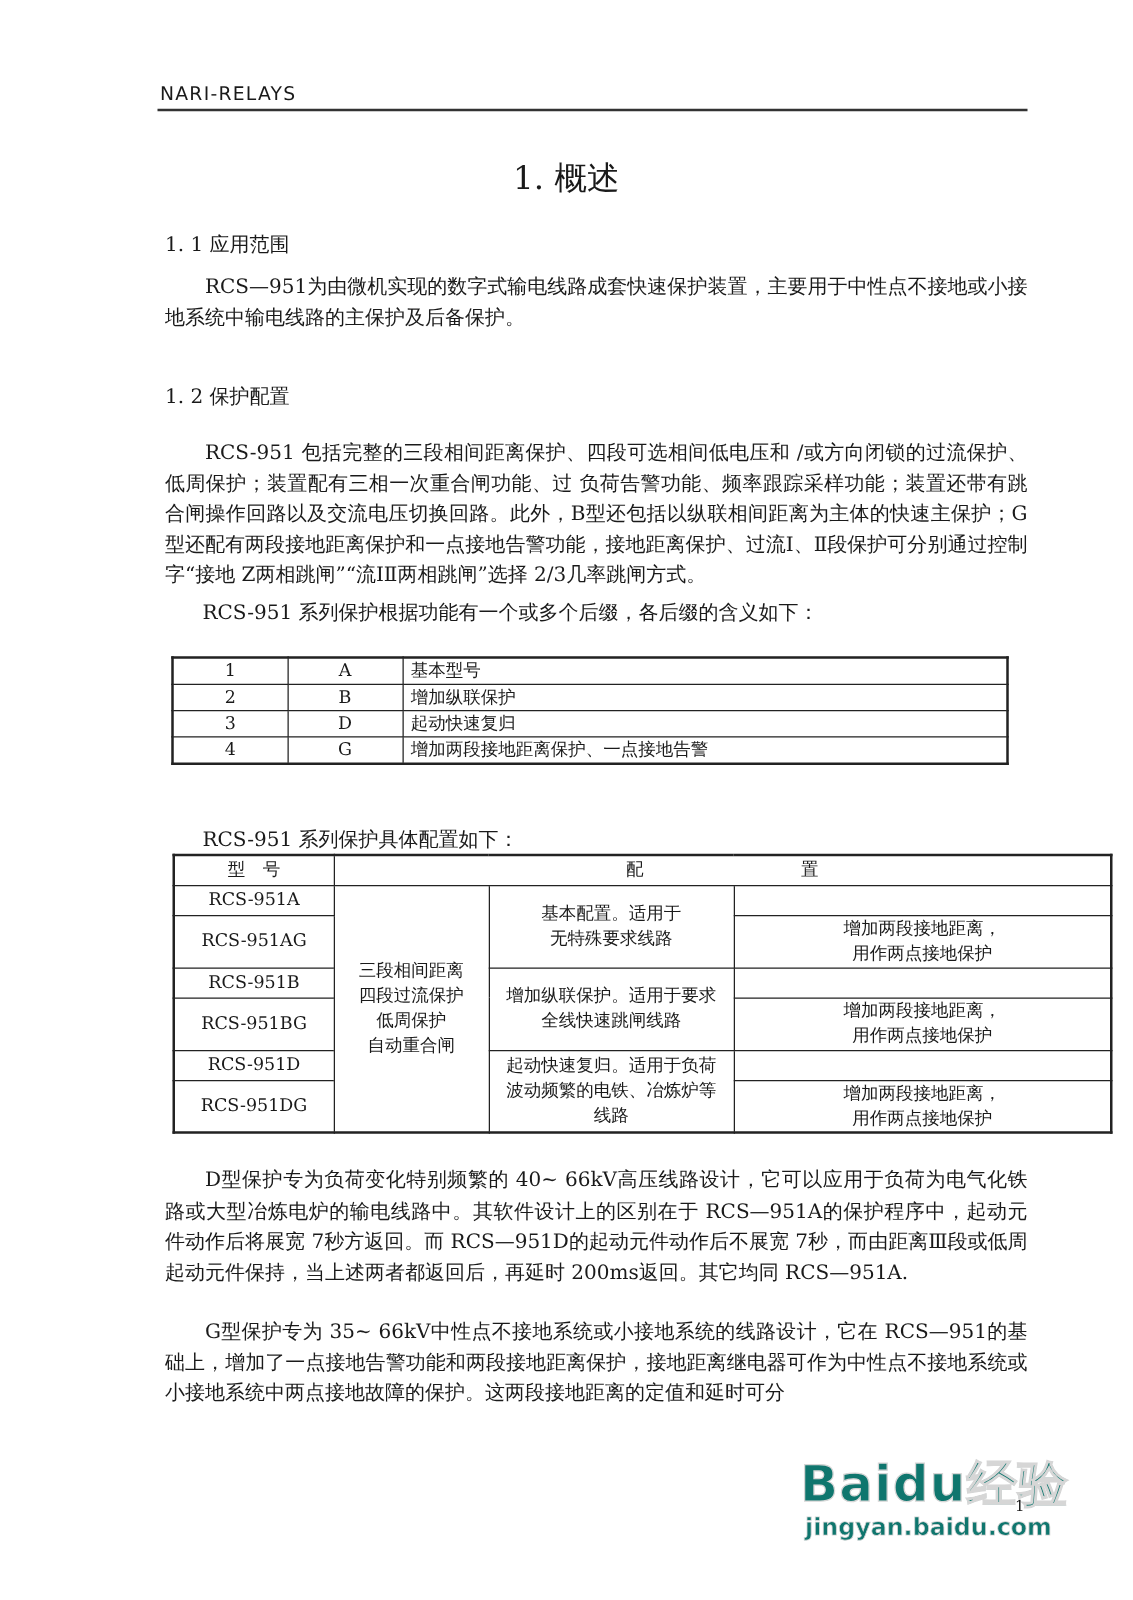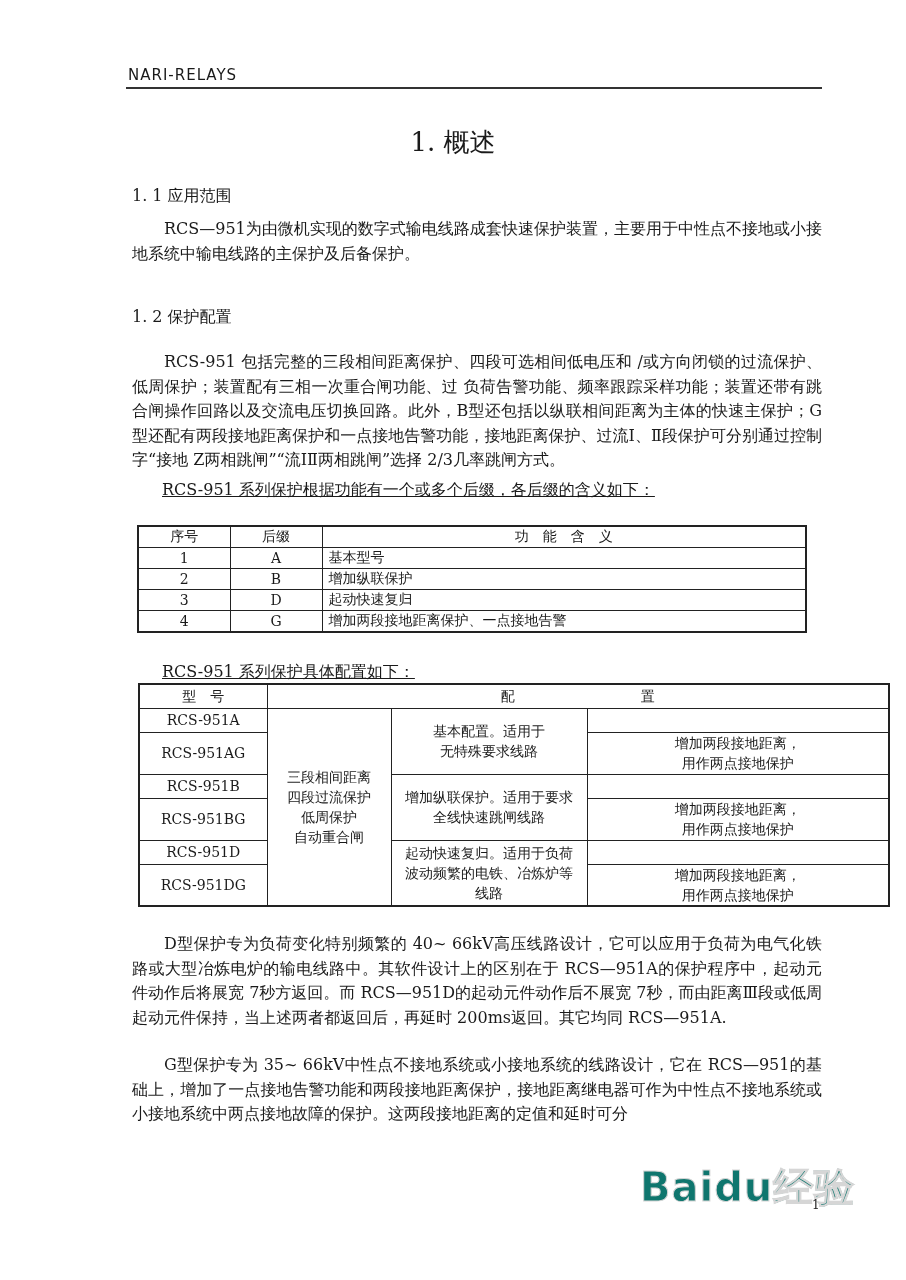--- a/index.html
+++ b/index.html
@@ -7,21 +7,21 @@
          font-family: "DejaVu Serif", "Liberation Serif", serif; color: #1a1a1a; }
   .header { position: absolute; left: 126px; top: 64px; width: 696px; height: 24px; }
   .header-left { position: absolute; left: 2px; top: 2px; font-family: "DejaVu Sans", "Liberation Sans", sans-serif;
                  font-size: 15px; letter-spacing: 1px; }
   .header-right { position: absolute; right: 0; top: 2px; font-size: 15px; }
   .header-rule { position: absolute; left: 126px; top: 87px; width: 696px; height: 2px; background: #333; }
   .title { position: absolute; left: 0; width: 906px; top: 125px; text-align: center; font-size: 26px; }
   .h2 { position: absolute; left: 132px; font-size: 16px; }
   .para { position: absolute; left: 132px; width: 690px; font-size: 16px; line-height: 24.5px;
           text-align: justify; text-indent: 32px; }
-  .lead { position: absolute; left: 162px; font-size: 16px; text-decoration: underline; }
+  .lead { position: absolute; left: 162px; font-size: 16px; }
   table { border-collapse: collapse; position: absolute; font-size: 14px; }
   td, th { border: 1px solid #222; font-weight: normal; padding: 0 6px; }
   .t1 { left: 137px; top: 525px; width: 670px; border: 2px solid #222; }
   .t1 td, .t1 th { height: 20px; text-align: center; }
   .t1 td.left { text-align: left; }
   .t2 { left: 138px; top: 683px; width: 752px; border: 2px solid #222; }
   .t2 td, .t2 th { text-align: center; line-height: 20px; }
   .watermark { position: absolute; left: 640px; top: 1160px; color: #0f766e; }
   .wm-brand { font-family: "DejaVu Sans", "Liberation Sans", sans-serif; font-size: 40px; font-weight: bold;
               -webkit-text-stroke: 1px #d6d6d6; letter-spacing: 1px; }
@@ -46,25 +46,20 @@
 <div class="para" style="top:336px;margin-top:14px;">RCS-951 包括完整的三段相间距离保护、四段可选相间低电压和 /或方向闭锁的过流保护、低周保护；装置配有三相一次重合闸功能、过 负荷告警功能、频率跟踪采样功能；装置还带有跳合闸操作回路以及交流电压切换回路。此外，B型还包括以纵联相间距离为主体的快速主保护；G型还配有两段接地距离保护和一点接地告警功能，接地距离保护、过流Ⅰ、Ⅱ段保护可分别通过控制字“接地 Z两相跳闸”“流ⅠⅡ两相跳闸”选择 2/3几率跳闸方式。</div>
 <div class="lead" style="top:480px;">RCS-951 系列保护根据功能有一个或多个后缀，各后缀的含义如下：</div>
 
 <table class="t1">
   <colgroup>
       <col style="width:92px">
       <col style="width:92px">
       <col>
     </colgroup>
   <tbody>
-      <tr>
-    <th>序号</th>
-    <th>后缀</th>
-    <th>功　能　含　义</th>
-  </tr>
   <tr>
     <td>1</td>
     <td>A</td>
     <td class="left">基本型号</td>
   </tr>
   <tr>
     <td>2</td>
     <td>B</td>
     <td class="left">增加纵联保护</td>
   </tr>
@@ -148,15 +143,16 @@
     </td>
   </tr>
 </tbody>
   </table>
 
 <div class="para" style="top:932px;">D型保护专为负荷变化特别频繁的 40~ 66kV高压线路设计，它可以应用于负荷为电气化铁路或大型冶炼电炉的输电线路中。其软件设计上的区别在于 RCS—951A的保护程序中，起动元件动作后将展宽 7秒方返回。而 RCS—951D的起动元件动作后不展宽 7秒，而由距离Ⅲ段或低周起动元件保持，当上述两者都返回后，再延时 200ms返回。其它均同 RCS—951A.</div>
 <div class="para" style="top:1053px;">G型保护专为 35~ 66kV中性点不接地系统或小接地系统的线路设计，它在 RCS—951的基础上，增加了一点接地告警功能和两段接地距离保护，接地距离继电器可作为中性点不接地系统或小接地系统中两点接地故障的保护。这两段接地距离的定值和延时可分</div>
 
 <div class="watermark">
   <div class="wm-brand">Baidu经验</div>
+  <div class="wm-url">jingyan.baidu.com</div>
 </div>
 
 <div class="page-num">1</div>
 
 </body></html>

